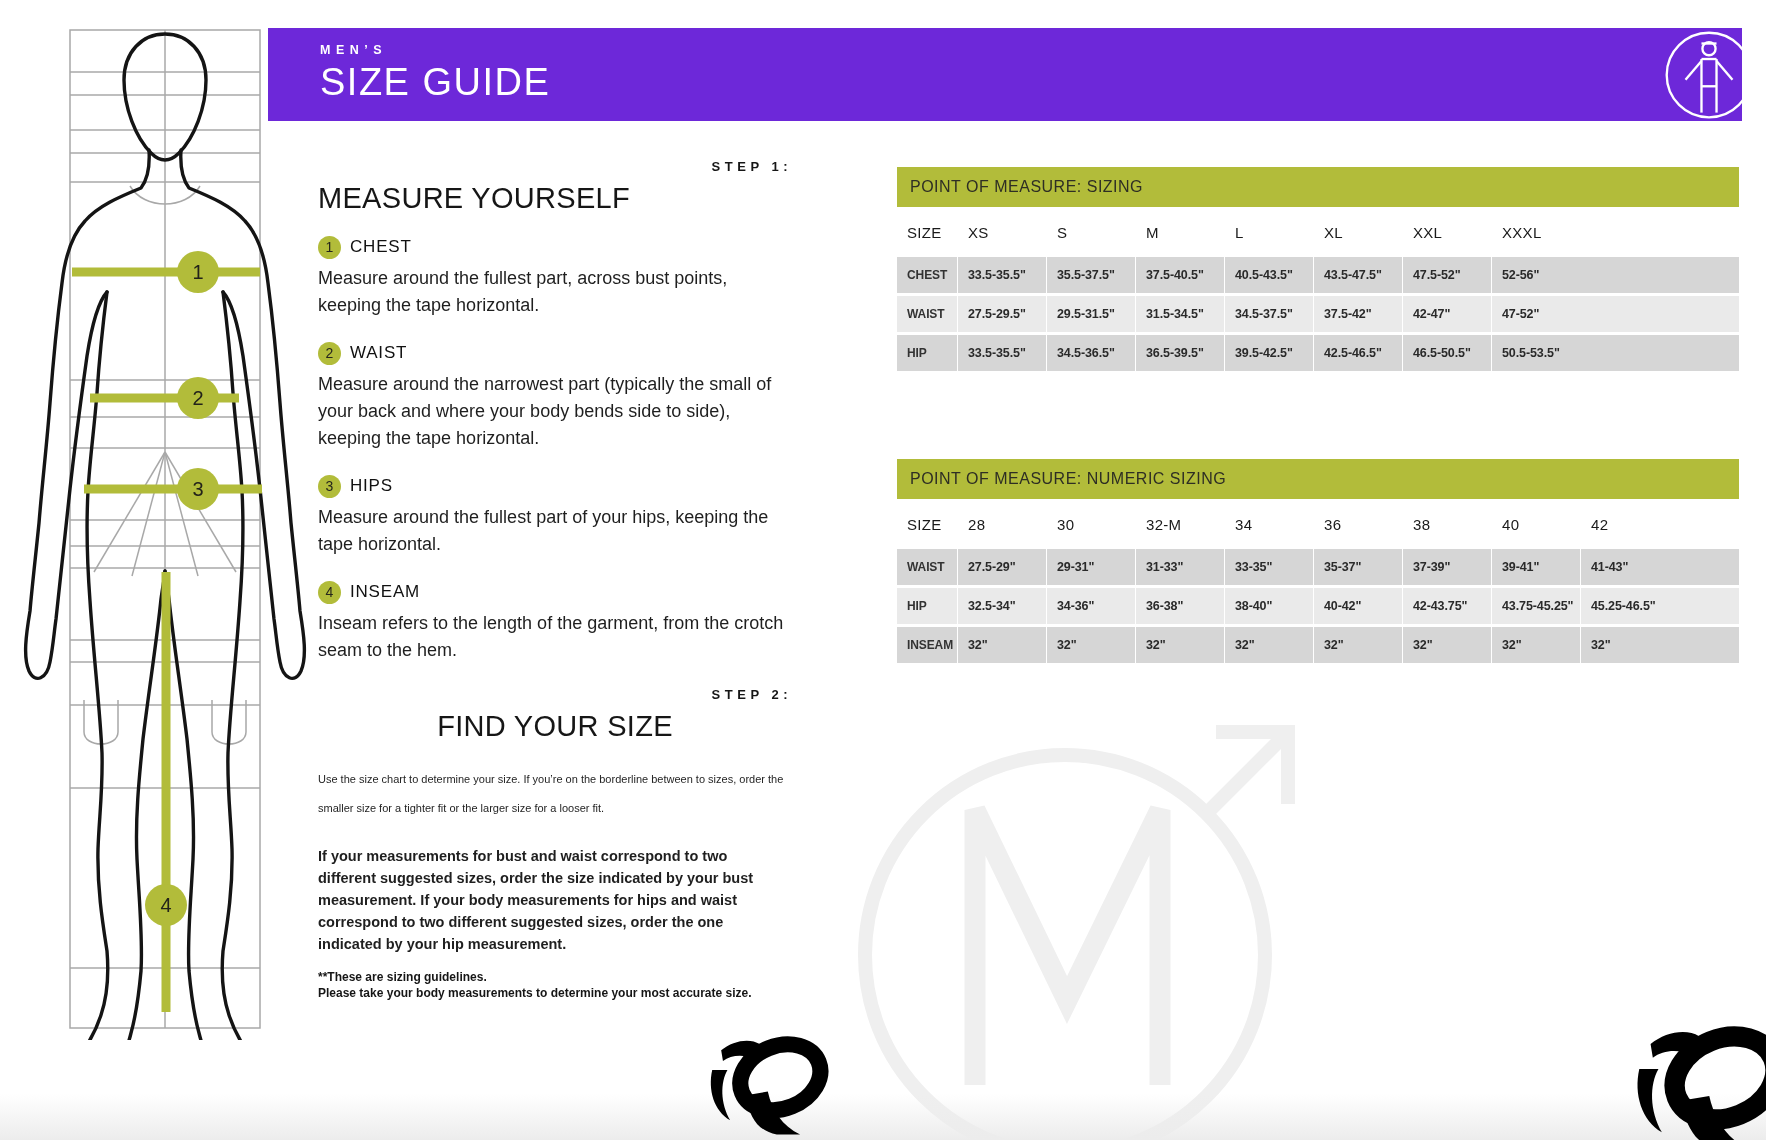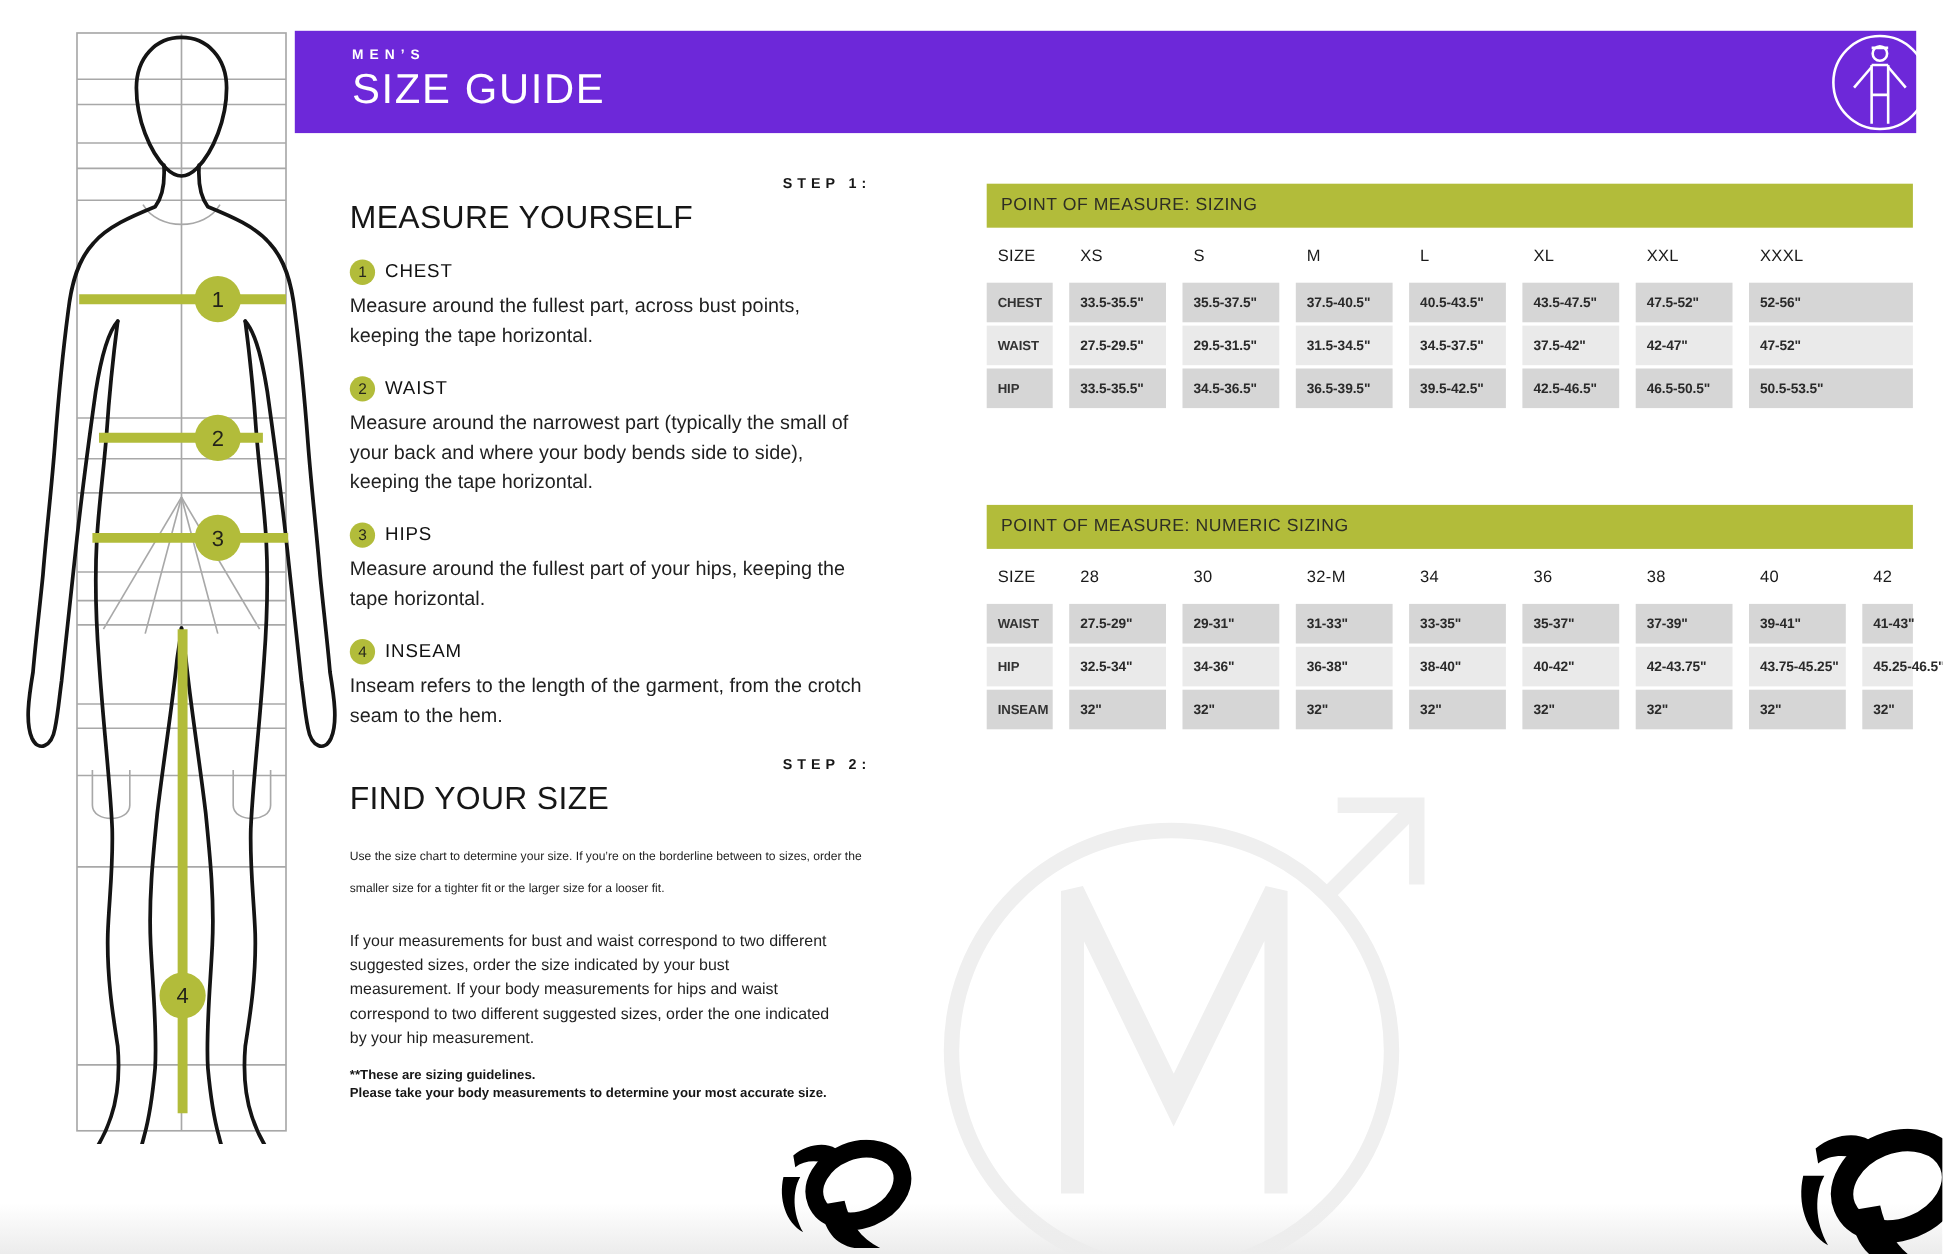--- a/index.html
+++ b/index.html
@@ -25,29 +25,29 @@
   .steps{position:absolute;left:318px;top:160px;width:474px;z-index:2;}
   .step-label{font-size:13px;font-weight:700;letter-spacing:4.5px;line-height:13px;color:#161616;margin:0 0 10px;text-align:right;}
   .step-title{font-size:29px;font-weight:400;letter-spacing:.3px;line-height:30px;color:#161616;margin:0 0 22px;}
   .m-head{display:flex;align-items:center;gap:9px;height:24px;margin-bottom:6px;}
   .m-num{width:23px;height:23px;border-radius:50%;background:#b2bc3a;color:#26261c;font-size:14px;
          display:flex;align-items:center;justify-content:center;flex:0 0 23px;}
   .m-label{font-size:17px;letter-spacing:.8px;color:#111;}
   .m-text{font-size:18px;line-height:27px;margin:0 0 22px;color:#1f1f1f;}
   .step2{margin-top:24px;}
   .p-lead{font-size:11px;line-height:29px;margin:24px 0 0;color:#1f1f1f;}
-  .p-small{font-size:14.5px;line-height:22px;margin:22px 0 0;width:440px;color:#1f1f1f;}
+  .p-small{font-size:14.5px;line-height:22px;margin:22px 0 0;width:440px;color:#1f1f1f;font-weight:bold;}
   .footnote{margin-top:14px;font-size:12px;font-weight:700;line-height:16px;color:#161616;}
 
   
   .tables{position:absolute;left:897px;top:167px;width:842px;z-index:2;}
   .pm-table + .pm-table{margin-top:88px;}
   .t-bar{height:40px;background:#b2bc3a;display:flex;align-items:center;padding-left:13px;box-sizing:border-box;}
   .t-bar span{font-size:16px;letter-spacing:.5px;color:#2e2e24;}
-  .t-head,.t-row{display:grid;column-gap:15px;}
+  .t-head,.t-row{display:grid;column-gap:1px;}
   .pm-table[data-table-index="0"] .t-head,
   .pm-table[data-table-index="0"] .t-row{grid-template-columns:60px repeat(6,88px) minmax(0,1fr);}
   .pm-table[data-table-index="1"] .t-head,
   .pm-table[data-table-index="1"] .t-row{grid-template-columns:60px repeat(7,88px) minmax(0,1fr);}
   .t-head{height:50px;align-items:center;}
   .t-hcell{font-size:15px;color:#1a1a1a;padding-left:10px;letter-spacing:.3px;white-space:nowrap;}
   .t-row{margin-bottom:3px;}
   .t-cell{height:36px;line-height:36px;padding-left:10px;font-size:12.5px;font-weight:700;
           letter-spacing:-.1px;color:#2a2a2a;white-space:nowrap;}
   .row-dark .t-cell{background:#d6d6d6;}
@@ -178,21 +178,21 @@
             <div class="m-head">
               <span class="m-num">4</span>
               <span class="m-label">INSEAM</span>
             </div>
             <p class="m-text">Inseam refers to the length of the garment, from the crotch seam to the hem.</p>
           </div>
         </div>
     </div>
     <div class="step2">
       <p class="step-label">STEP 2:</p>
-      <h2 class="step-title" style="margin-bottom:12px;">FIND YOUR SIZE</h2>
+      <h2 class="step-title" style="margin-bottom:12px;text-align:center;">FIND YOUR SIZE</h2>
       <p class="p-lead">Use the size chart to determine your size. If you’re on the borderline between to sizes, order the smaller size for a tighter fit or the larger size for a looser fit.</p>
       <p class="p-small">If your measurements for bust and waist correspond to two different suggested sizes, order the size indicated by your bust measurement. If your body measurements for hips and waist correspond to two different suggested sizes, order the one indicated by your hip measurement.</p>
       <div class="footnote">
         <div>**These are sizing guidelines.</div>
         <div>Please take your body measurements to determine your most accurate size.</div>
       </div>
     </div>
   </section>
 
   <section class="tables">

